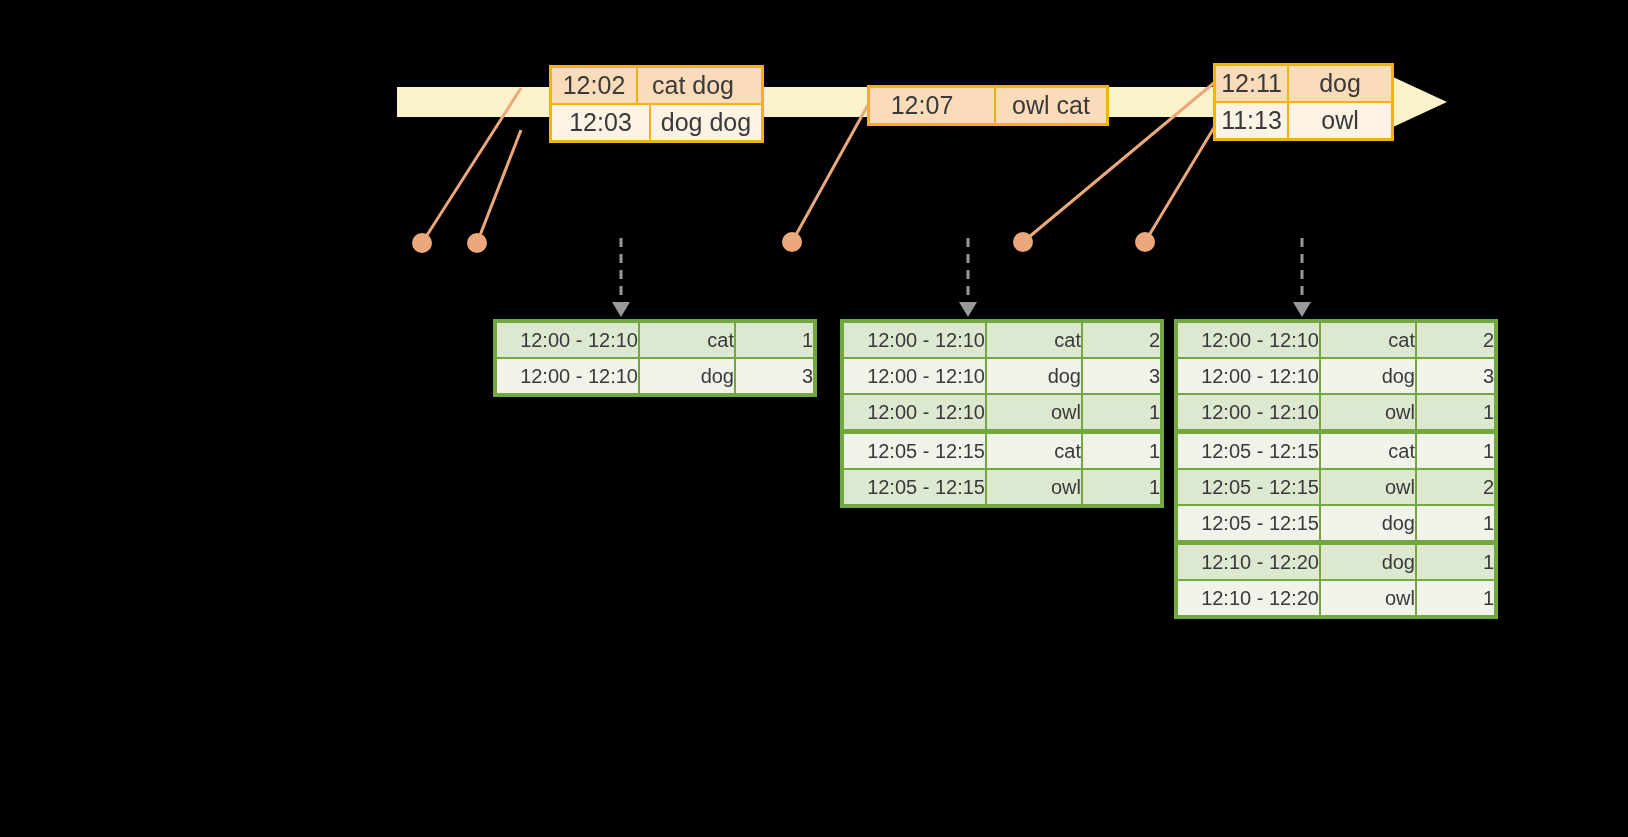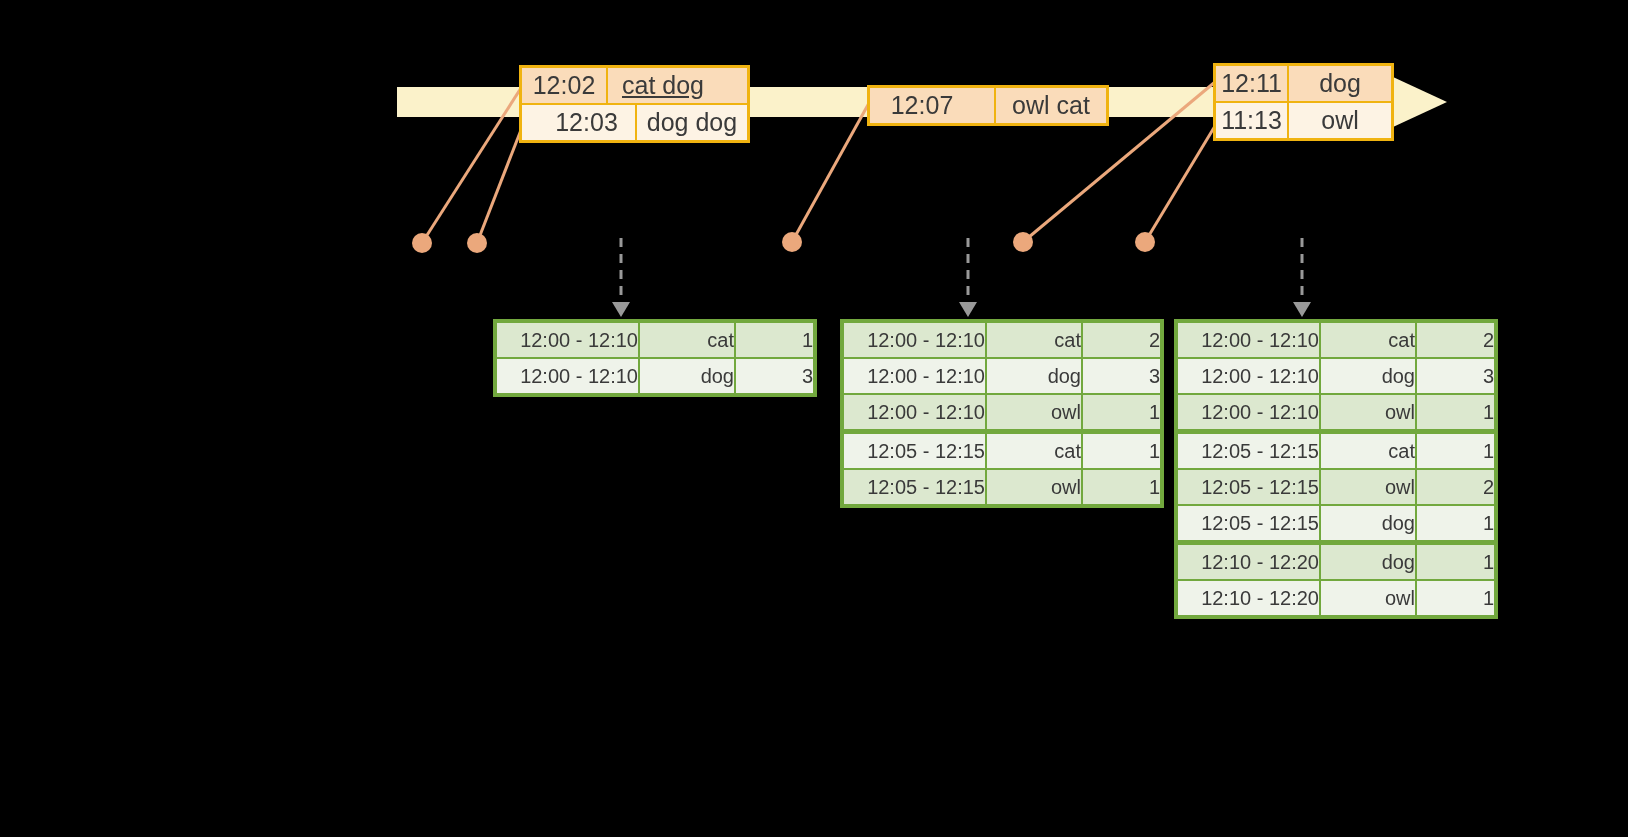--- a/index.html
+++ b/index.html
@@ -67,27 +67,27 @@
       <line x1="1145" y1="242" x2="1215" y2="126" stroke="#eba87c" stroke-width="3"></line>
       <circle cx="1145" cy="242" r="10" fill="#eba87c"></circle>
       <line x1="621" y1="238" x2="621" y2="304" stroke="#999999" stroke-width="3" stroke-dasharray="9,7"></line>
       <polygon points="612,302 630,302 621,317" fill="#999999"></polygon>
       <line x1="968" y1="238" x2="968" y2="304" stroke="#999999" stroke-width="3" stroke-dasharray="9,7"></line>
       <polygon points="959,302 977,302 968,317" fill="#999999"></polygon>
       <line x1="1302" y1="238" x2="1302" y2="304" stroke="#999999" stroke-width="3" stroke-dasharray="9,7"></line>
       <polygon points="1293,302 1311,302 1302,317" fill="#999999"></polygon>
     </svg>
   <div id="event-tables-layer">
-      <div class="evt-table" style="left: 519px; top: 65px;">
+      <div class="evt-table" style="left: 549px; top: 65px;">
         <div class="evt-row dark">
           <div class="evt-cell" style="width: 84px;">12:02</div>
-          <div class="evt-cell" style="width: 110px; text-decoration: underline;">cat dog</div>
+          <div class="evt-cell" style="width: 110px;">cat dog</div>
         </div>
         <div class="evt-row light">
-          <div class="evt-cell" style="width: 97px; padding-left: 16px;">12:03</div>
+          <div class="evt-cell" style="width: 97px;">12:03</div>
           <div class="evt-cell" style="width: 110px;">dog dog</div>
         </div>
       </div>
       <div class="evt-table" style="left: 867px; top: 85px;">
         <div class="evt-row dark">
           <div class="evt-cell" style="width: 104px;">12:07</div>
           <div class="evt-cell" style="width: 110px; margin-left: 20px;">owl cat</div>
         </div>
       </div>
       <div class="evt-table" style="left: 1213px; top: 63px;">

